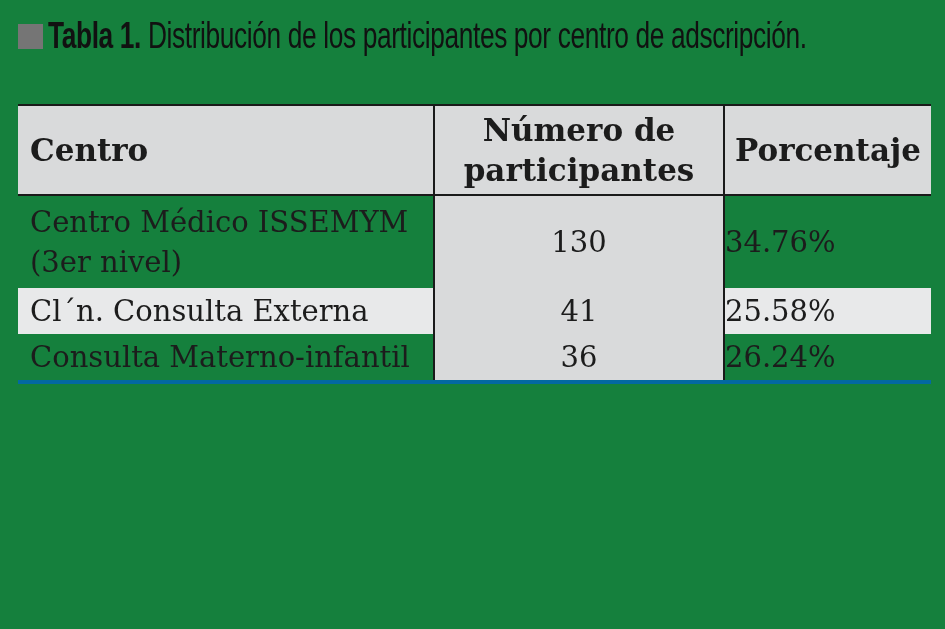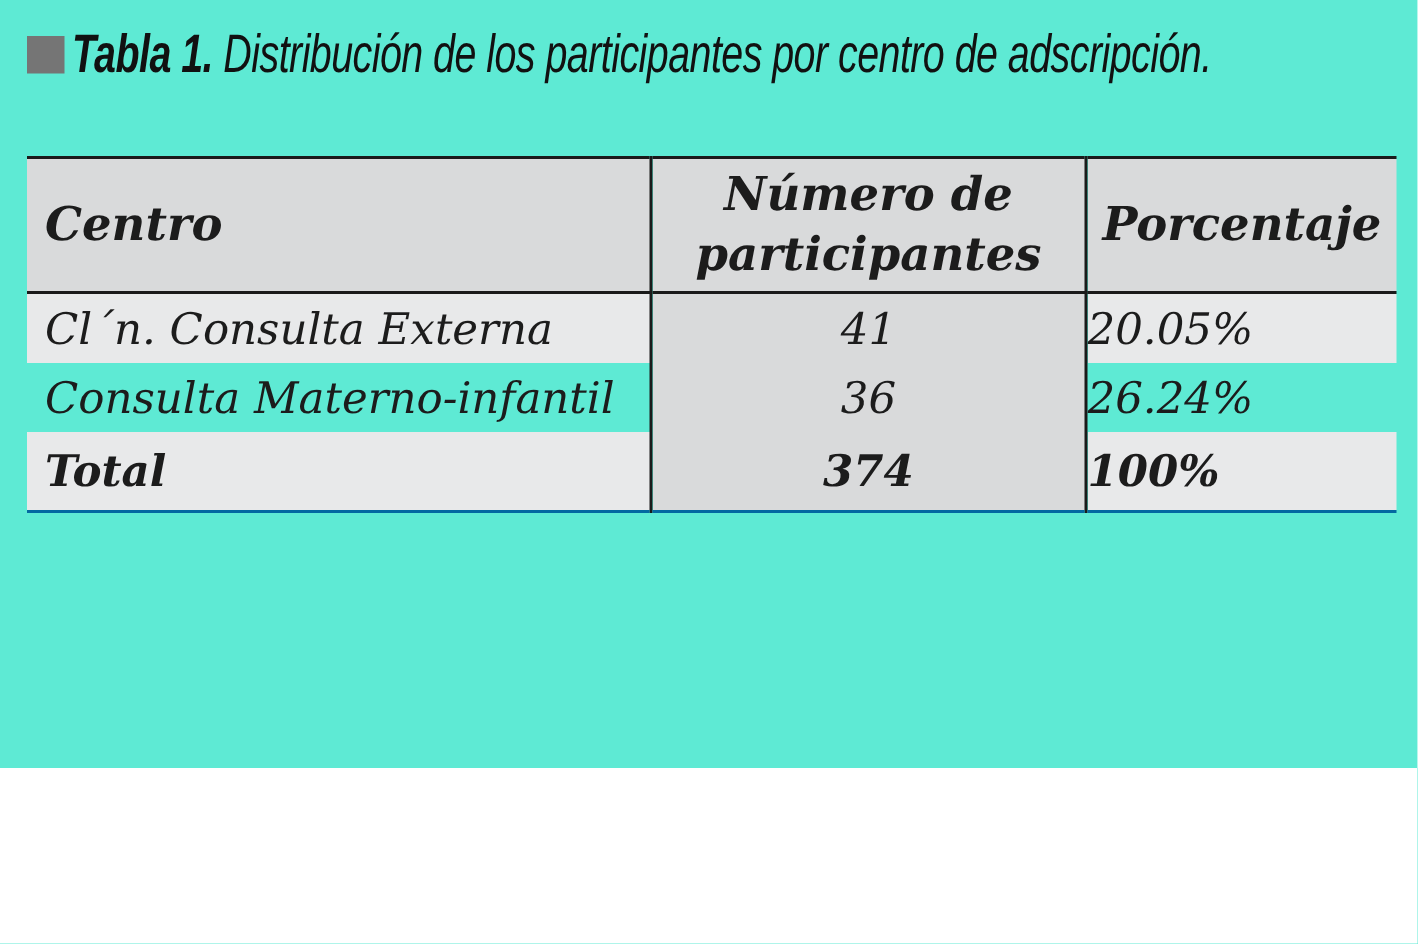--- a/index.html
+++ b/index.html
@@ -1,34 +1,34 @@
 <!DOCTYPE html>
 <html><head>
 <meta charset="utf-8">
 <style>
   html,body{margin:0;padding:0;background:#ffffff;}
   .page{
-    position:relative;width:945px;height:512px;background:#5eead4;overflow:hidden;
-    font-family:"DejaVu Serif","Liberation Serif",serif;color:#1c1c1c;font-style:italic;
+    position:relative;width:945px;height:629px;background:#15803d;overflow:hidden;
+    font-family:"DejaVu Serif","Liberation Serif",serif;color:#1c1c1c;
   }
   
   .caption{position:absolute;left:18px;top:24px;height:28px;}
   .caption .square{position:absolute;left:0;top:0;width:25px;height:25px;background:#757575;}
   .caption .cap-text{
     position:absolute;left:30px;top:-8px;white-space:nowrap;
     font-family:"Liberation Sans",sans-serif;font-size:36px;line-height:40px;
     letter-spacing:-0.5px;color:#111111;
     transform:scaleX(0.73);transform-origin:left top;
   }
   .caption .cap-prefix{font-weight:700;}
   
   table.tbl{
     position:absolute;left:18px;top:104px;width:897px;
     border-collapse:collapse;table-layout:fixed;
-    border-top:2px solid #1a1a1a;border-bottom:2px solid #0369a1;
+    border-top:2px solid #1a1a1a;border-bottom:4px solid #0369a1;
   }
   .tbl th,.tbl td{padding:0;vertical-align:middle;font-weight:normal;overflow:hidden;}
   .tbl .col1{width:403px;text-align:left;padding-left:12px;}
   .tbl .col2{width:288px;text-align:center;
     border-left:2px solid #1a1a1a;border-right:2px solid #1a1a1a;background:#d9dadb;}
   .tbl .col3{width:206px;}
   .tbl thead th{background:#d9dadb;border-bottom:2px solid #1a1a1a;
     font-size:31px;font-weight:bold;height:88px;}
   .tbl tbody td{font-size:29px;}
   .tbl .row-double td{height:92px;}
@@ -53,31 +53,34 @@
       <tr>
         <th class="col1">Centro</th>
         <th class="col2">
           <span class="line">Número de</span>
           <span class="line">participantes</span>
         </th>
         <th class="col3">Porcentaje</th>
       </tr>
     </thead>
     <tbody>
+      <tr class="row-double">
+        <td class="col1">
+          <span class="line">Centro Médico ISSEMYM</span>
+          <span class="line">(3er nivel)</span>
+        </td>
+        <td class="col2">130</td>
+        <td class="col3">34.76%</td>
+      </tr>
       <tr class="row-single alt">
         <td class="col1">Cl´n. Consulta Externa</td>
         <td class="col2">41</td>
-        <td class="col3">20.05%</td>
+        <td class="col3">25.58%</td>
       </tr>
       <tr class="row-single">
         <td class="col1">Consulta Materno-infantil</td>
         <td class="col2">36</td>
         <td class="col3">26.24%</td>
-      </tr>
-      <tr class="row-total alt">
-        <td class="col1">Total</td>
-        <td class="col2">374</td>
-        <td class="col3">100%</td>
       </tr>
     </tbody>
   </table>
 
 </div>
 
 </body></html>

